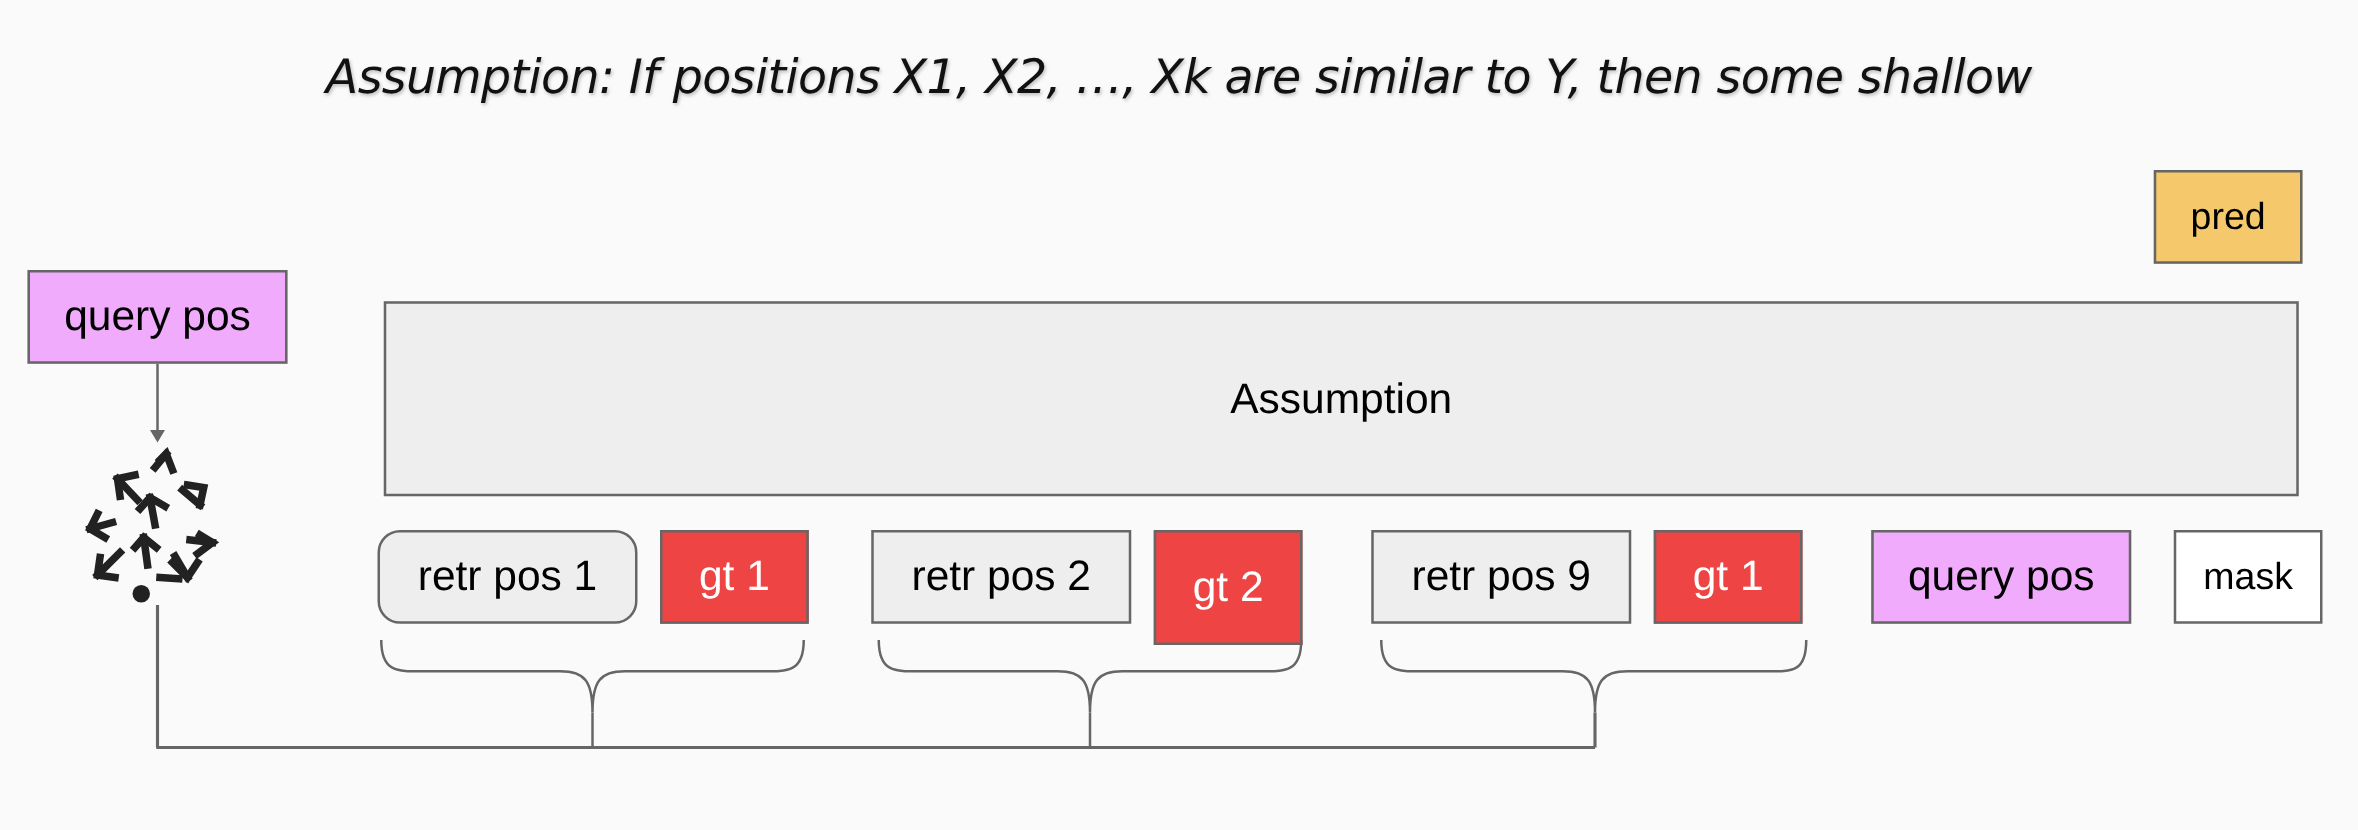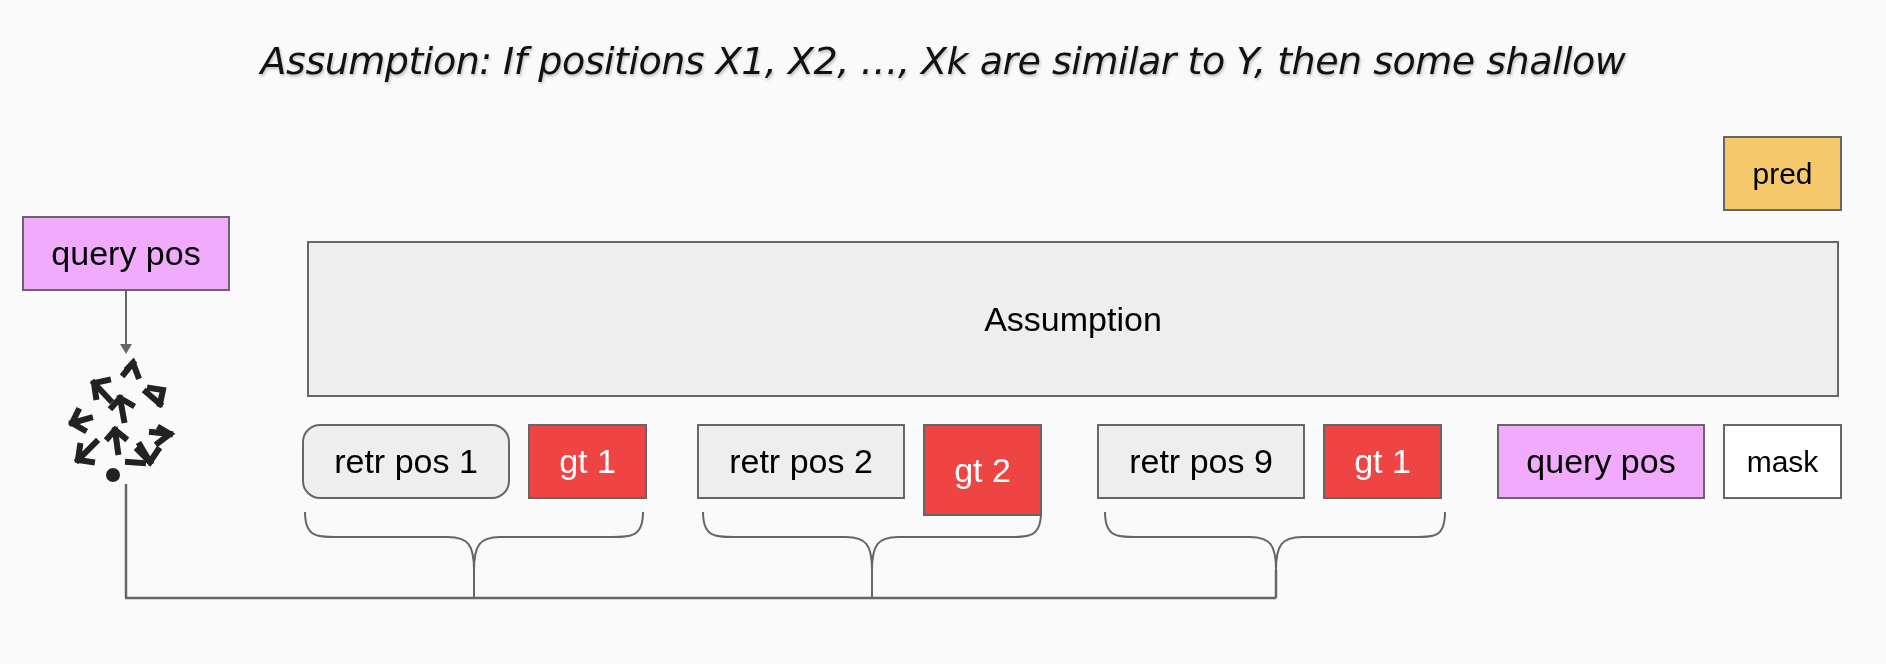--- a/index.html
+++ b/index.html
@@ -2,21 +2,21 @@
 <html><head>
 <meta charset="utf-8">
 <style>
   html, body { margin: 0; padding: 0; }
   body { width: 1886px; height: 664px; background: #fafafa; position: relative; overflow: hidden; font-family: "Liberation Sans", sans-serif; }
   .caption { position: absolute; left: 0; width: 1886px; top: 30px; text-align: center; font-family: "DejaVu Sans", sans-serif; font-style: italic; font-size: 38px; line-height: 62px; color: #111; text-shadow: 1px 2px 3px rgba(0,0,0,0.25); letter-spacing: -0.5px; }
   .box { position: absolute; box-sizing: border-box; border: 2px solid #666; display: flex; align-items: center; justify-content: center; font-size: 34px; color: #000; }
   .gray { background: #eeeeee; }
   .teal { background: #ef4444; color: #fff; align-items: center; }
   .yellow { background: #f0abfc; }
-  .white { background: #ffffff; }
+  .white { background: #ffffff; margin-left: 16px; }
   .orange { background: #f5c96b; align-items: center; }
   svg.lines { position: absolute; left: 0; top: 0; }
 </style>
 </head>
 <body>
 
 <div class="caption">
   <div>Assumption: If positions X1, X2, …, Xk  are similar to Y, then some shallow</div>
 </div>
 

